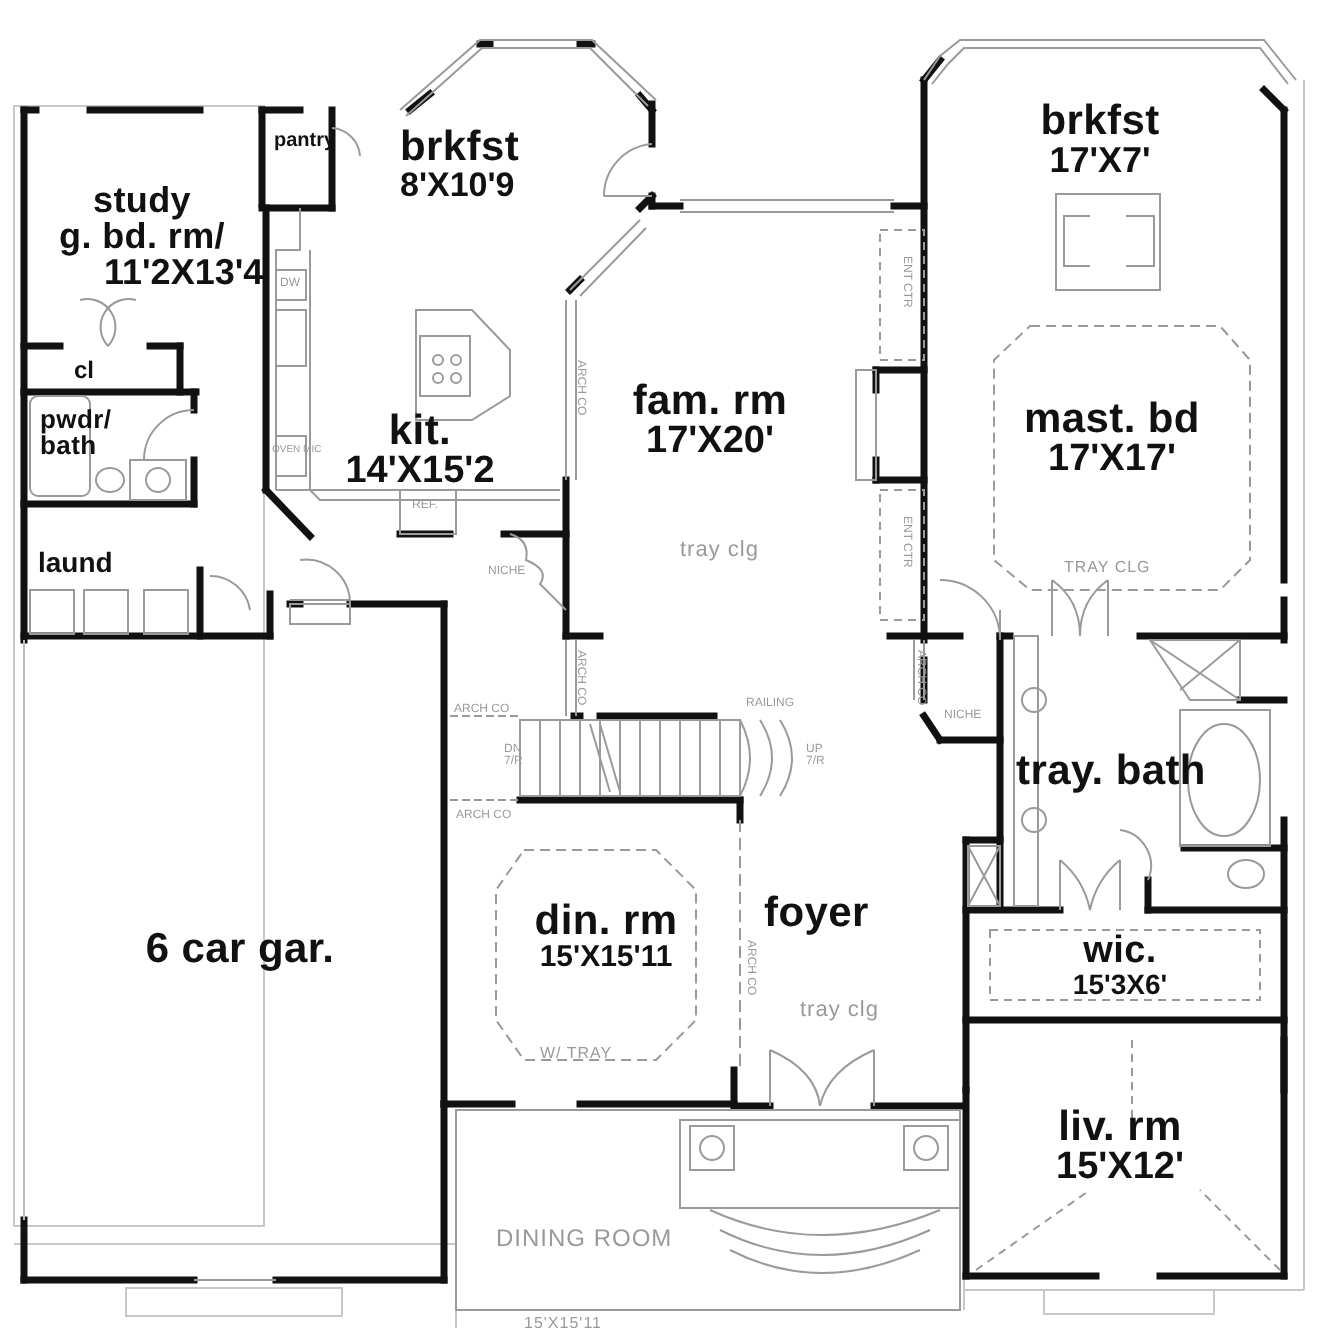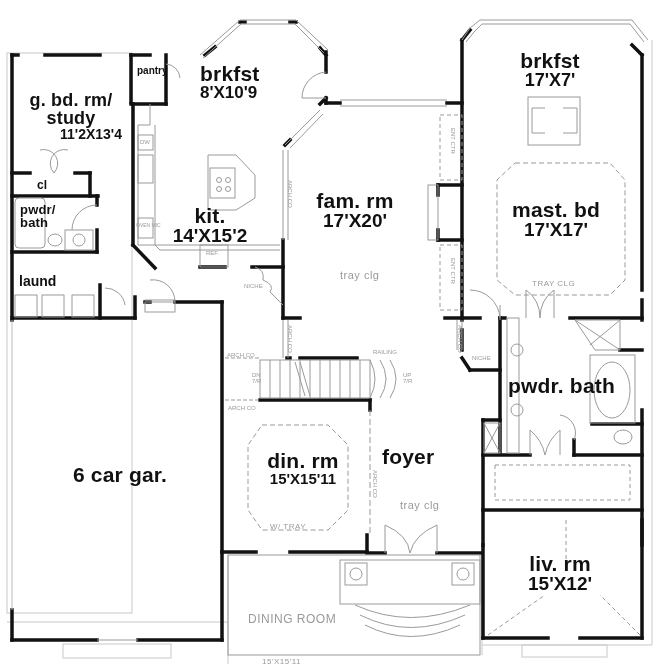--- a/index.html
+++ b/index.html
@@ -251,23 +251,23 @@
 
       <line x1="12" y1="320" x2="12" y2="610" stroke="#bbb"></line>
       <line x1="97" y1="640" x2="138" y2="640"></line>
       <line x1="145" y1="300" x2="175" y2="300"></line>
       <rect x="145" y="302" width="30" height="10"></rect>
     </g>
   </svg>
 
   
   <div class="room-label" style="left:12px; top:91px; width:118px;">
+    <span class="room-name" style="font-size:18px;">study</span>
     <span class="room-name" style="font-size:18px;">g. bd. rm/</span>
-    <span class="room-name" style="font-size:18px;">study</span>
-    <span class="room-dim" style="font-size:14px;padding-left:40px;">11'2X13'4</span>
+    <span class="room-dim" style="font-size:18px;padding-left:40px;">11'2X13'4</span>
   </div>
 
   <div class="small-label" style="left:137px; top:65px; font-size:10px;">pantry</div>
 
   <div class="room-label" style="left:200px; top:63px; text-align:left;">
     <span class="room-name">brkfst</span>
     <span class="room-dim">8'X10'9</span>
   </div>
 
   <div class="small-label" style="left:37px; top:178px; font-size:12px;">cl</div>
@@ -295,38 +295,42 @@
     <span class="room-dim" style="font-size:18px;">17'X7'</span>
   </div>
 
   <div class="room-label" style="left:496px; top:199px; width:120px;">
     <span class="room-name">mast. bd</span>
     <span class="room-dim" style="font-size:19px;">17'X17'</span>
   </div>
   <div class="note" style="left:532px; top:247px; font-size:8px;">TRAY CLG</div>
 
   <div class="room-label" style="left:508px; top:375px;">
-    <span class="room-name">pwdr. bath</span>
+    <span class="room-name">tray. bath</span>
   </div>
 
   <div class="room-label" style="left:40px; top:464px; width:160px;">
     <span class="room-name">6 car gar.</span>
   </div>
 
   <div class="room-label" style="left:248px; top:450px; width:110px;">
     <span class="room-name">din. rm</span>
     <span class="room-dim" style="font-size:15px;">15'X15'11</span>
   </div>
   <div class="note" style="left:270px; top:490px; font-size:8px;">W/ TRAY</div>
 
   <div class="room-label" style="left:382px; top:446px;">
     <span class="room-name">foyer</span>
   </div>
   <div class="note" style="left:400px; top:467px;">tray clg</div>
 
+  <div class="room-label" style="left:505px; top:466px; width:110px;">
+    <span class="room-name" style="font-size:19px;">wic.</span>
+    <span class="room-dim" style="font-size:14px;">15'3X6'</span>
+  </div>
 
   <div class="room-label" style="left:505px; top:553px; width:110px;">
     <span class="room-name">liv. rm</span>
     <span class="room-dim" style="font-size:19px;">15'X12'</span>
   </div>
 
   
   <div class="note" style="left:248px; top:580px; font-size:12px;text-align:right;">DINING ROOM</div>
   <div class="note" style="left:262px; top:625px; font-size:8px;">15'X15'11</div>
   <div class="note-sm" style="left:373px; top:349px;">RAILING</div>

